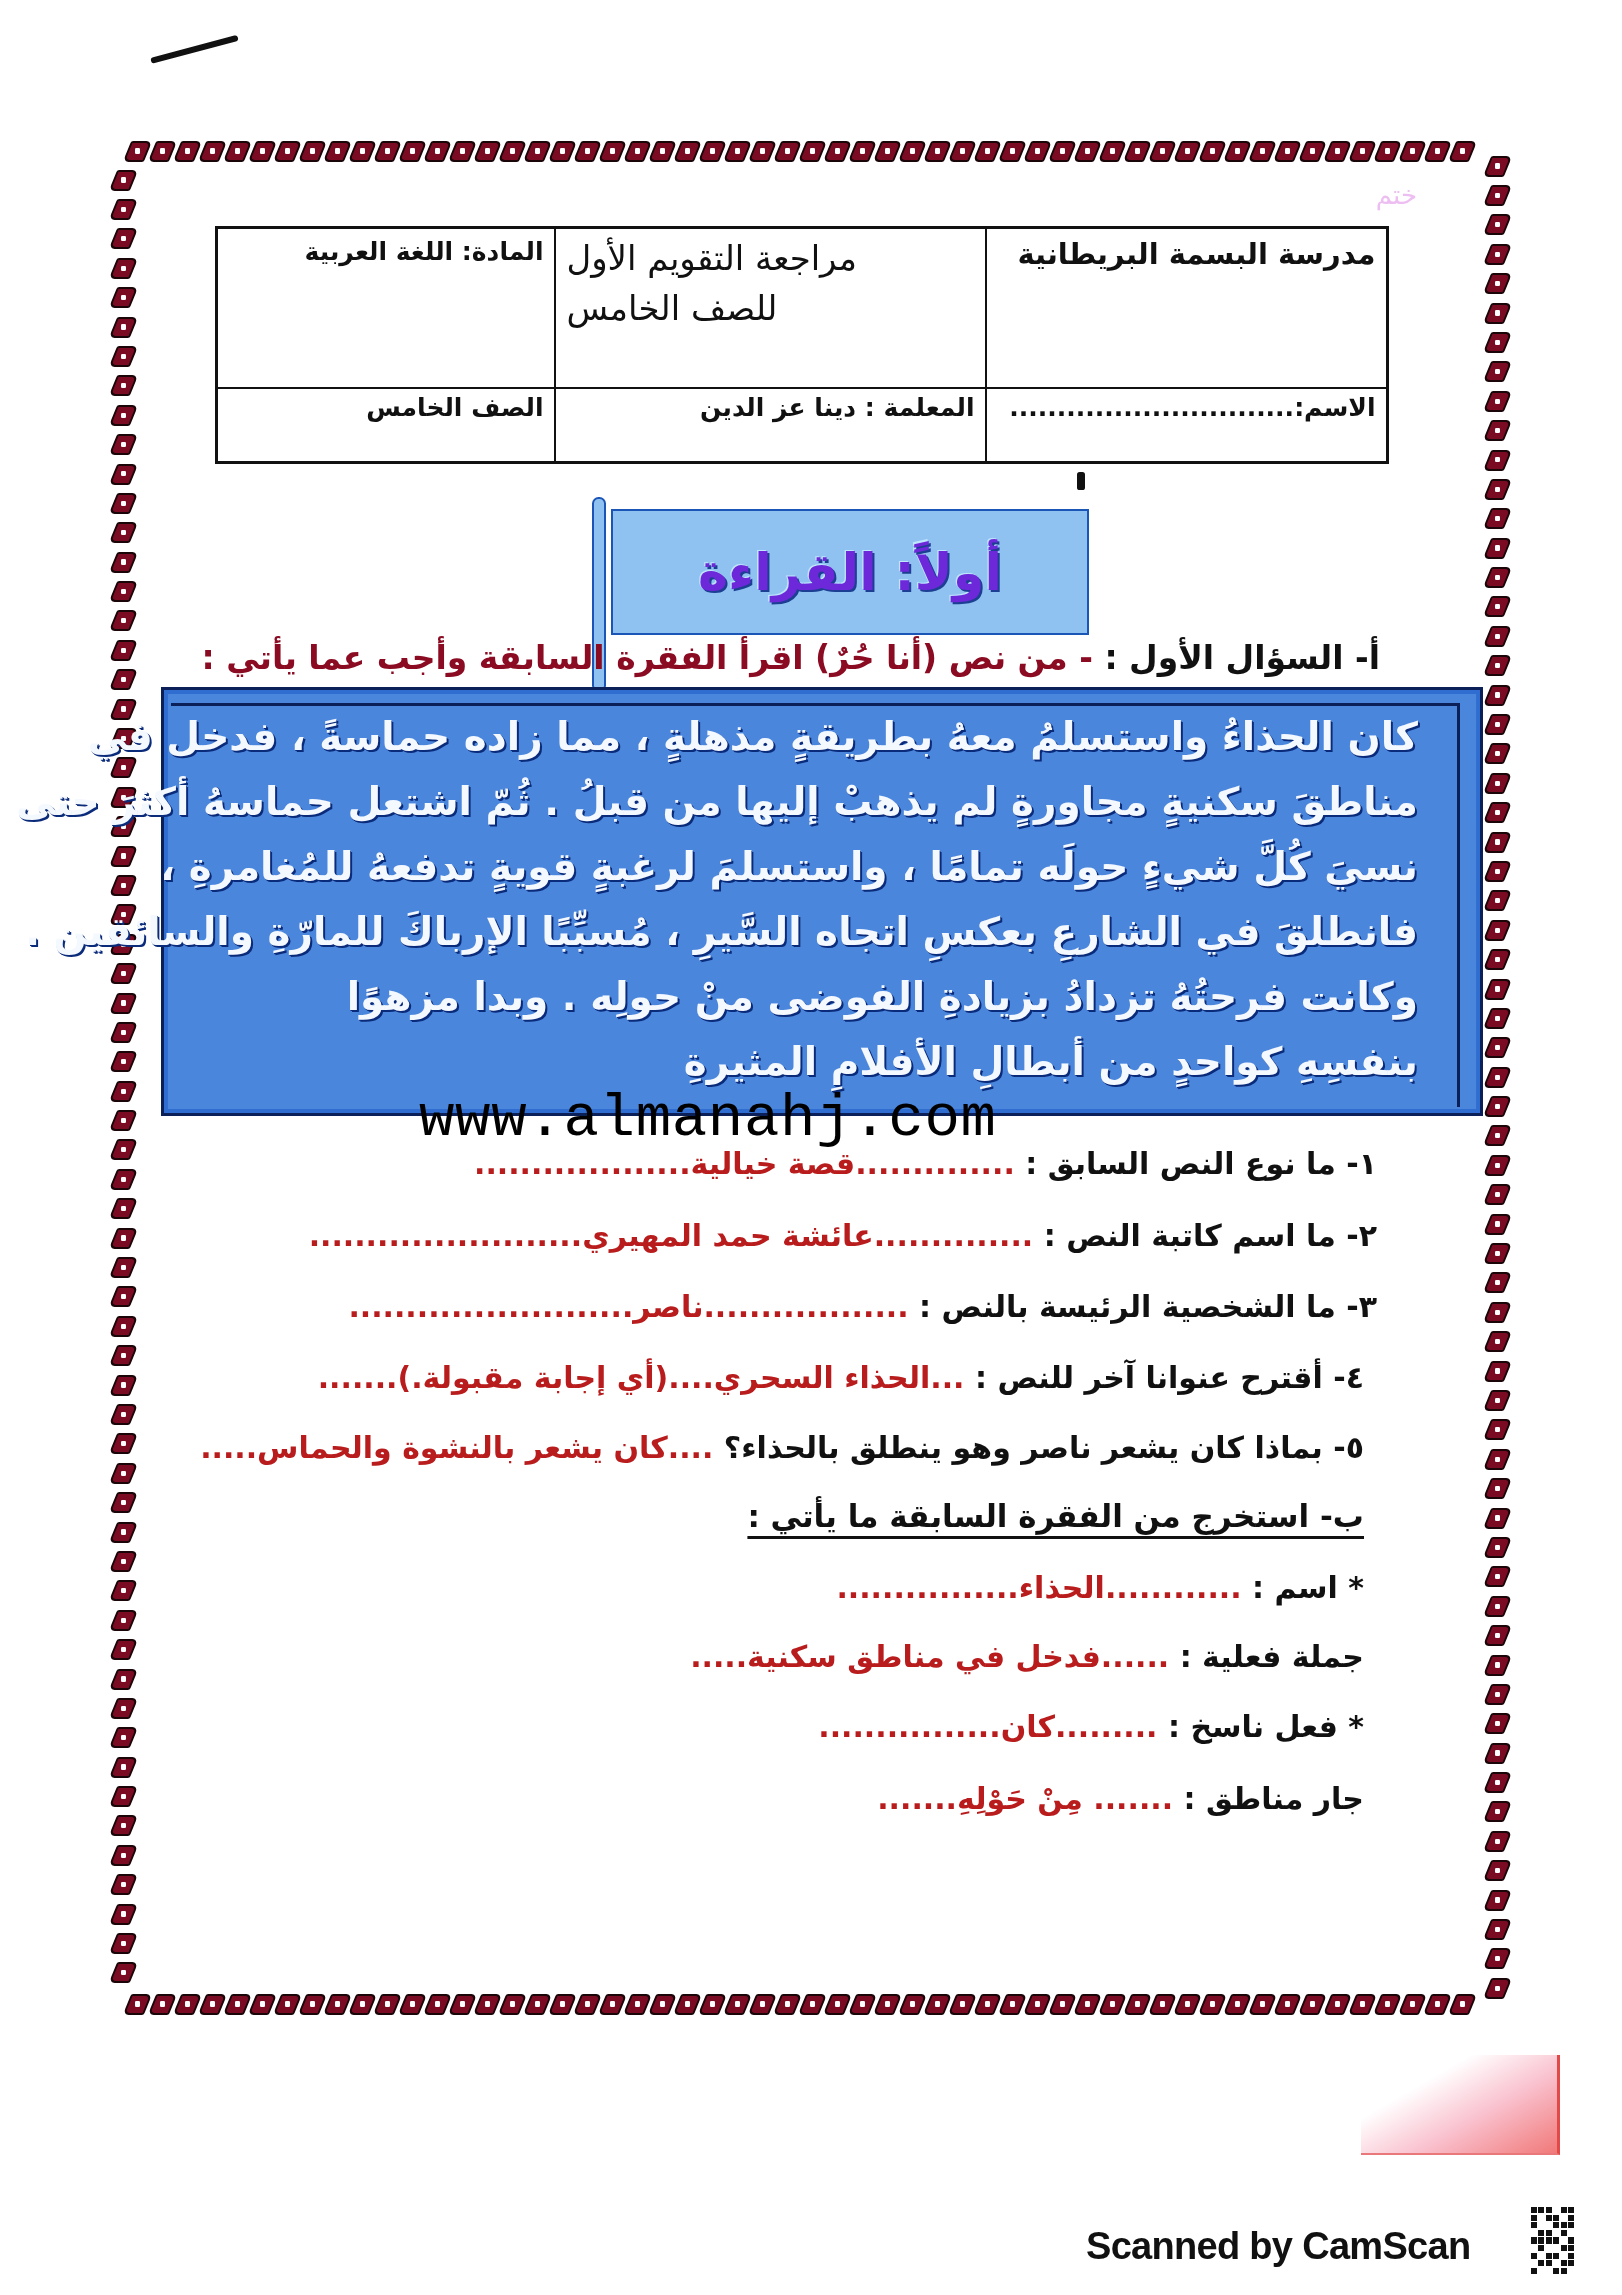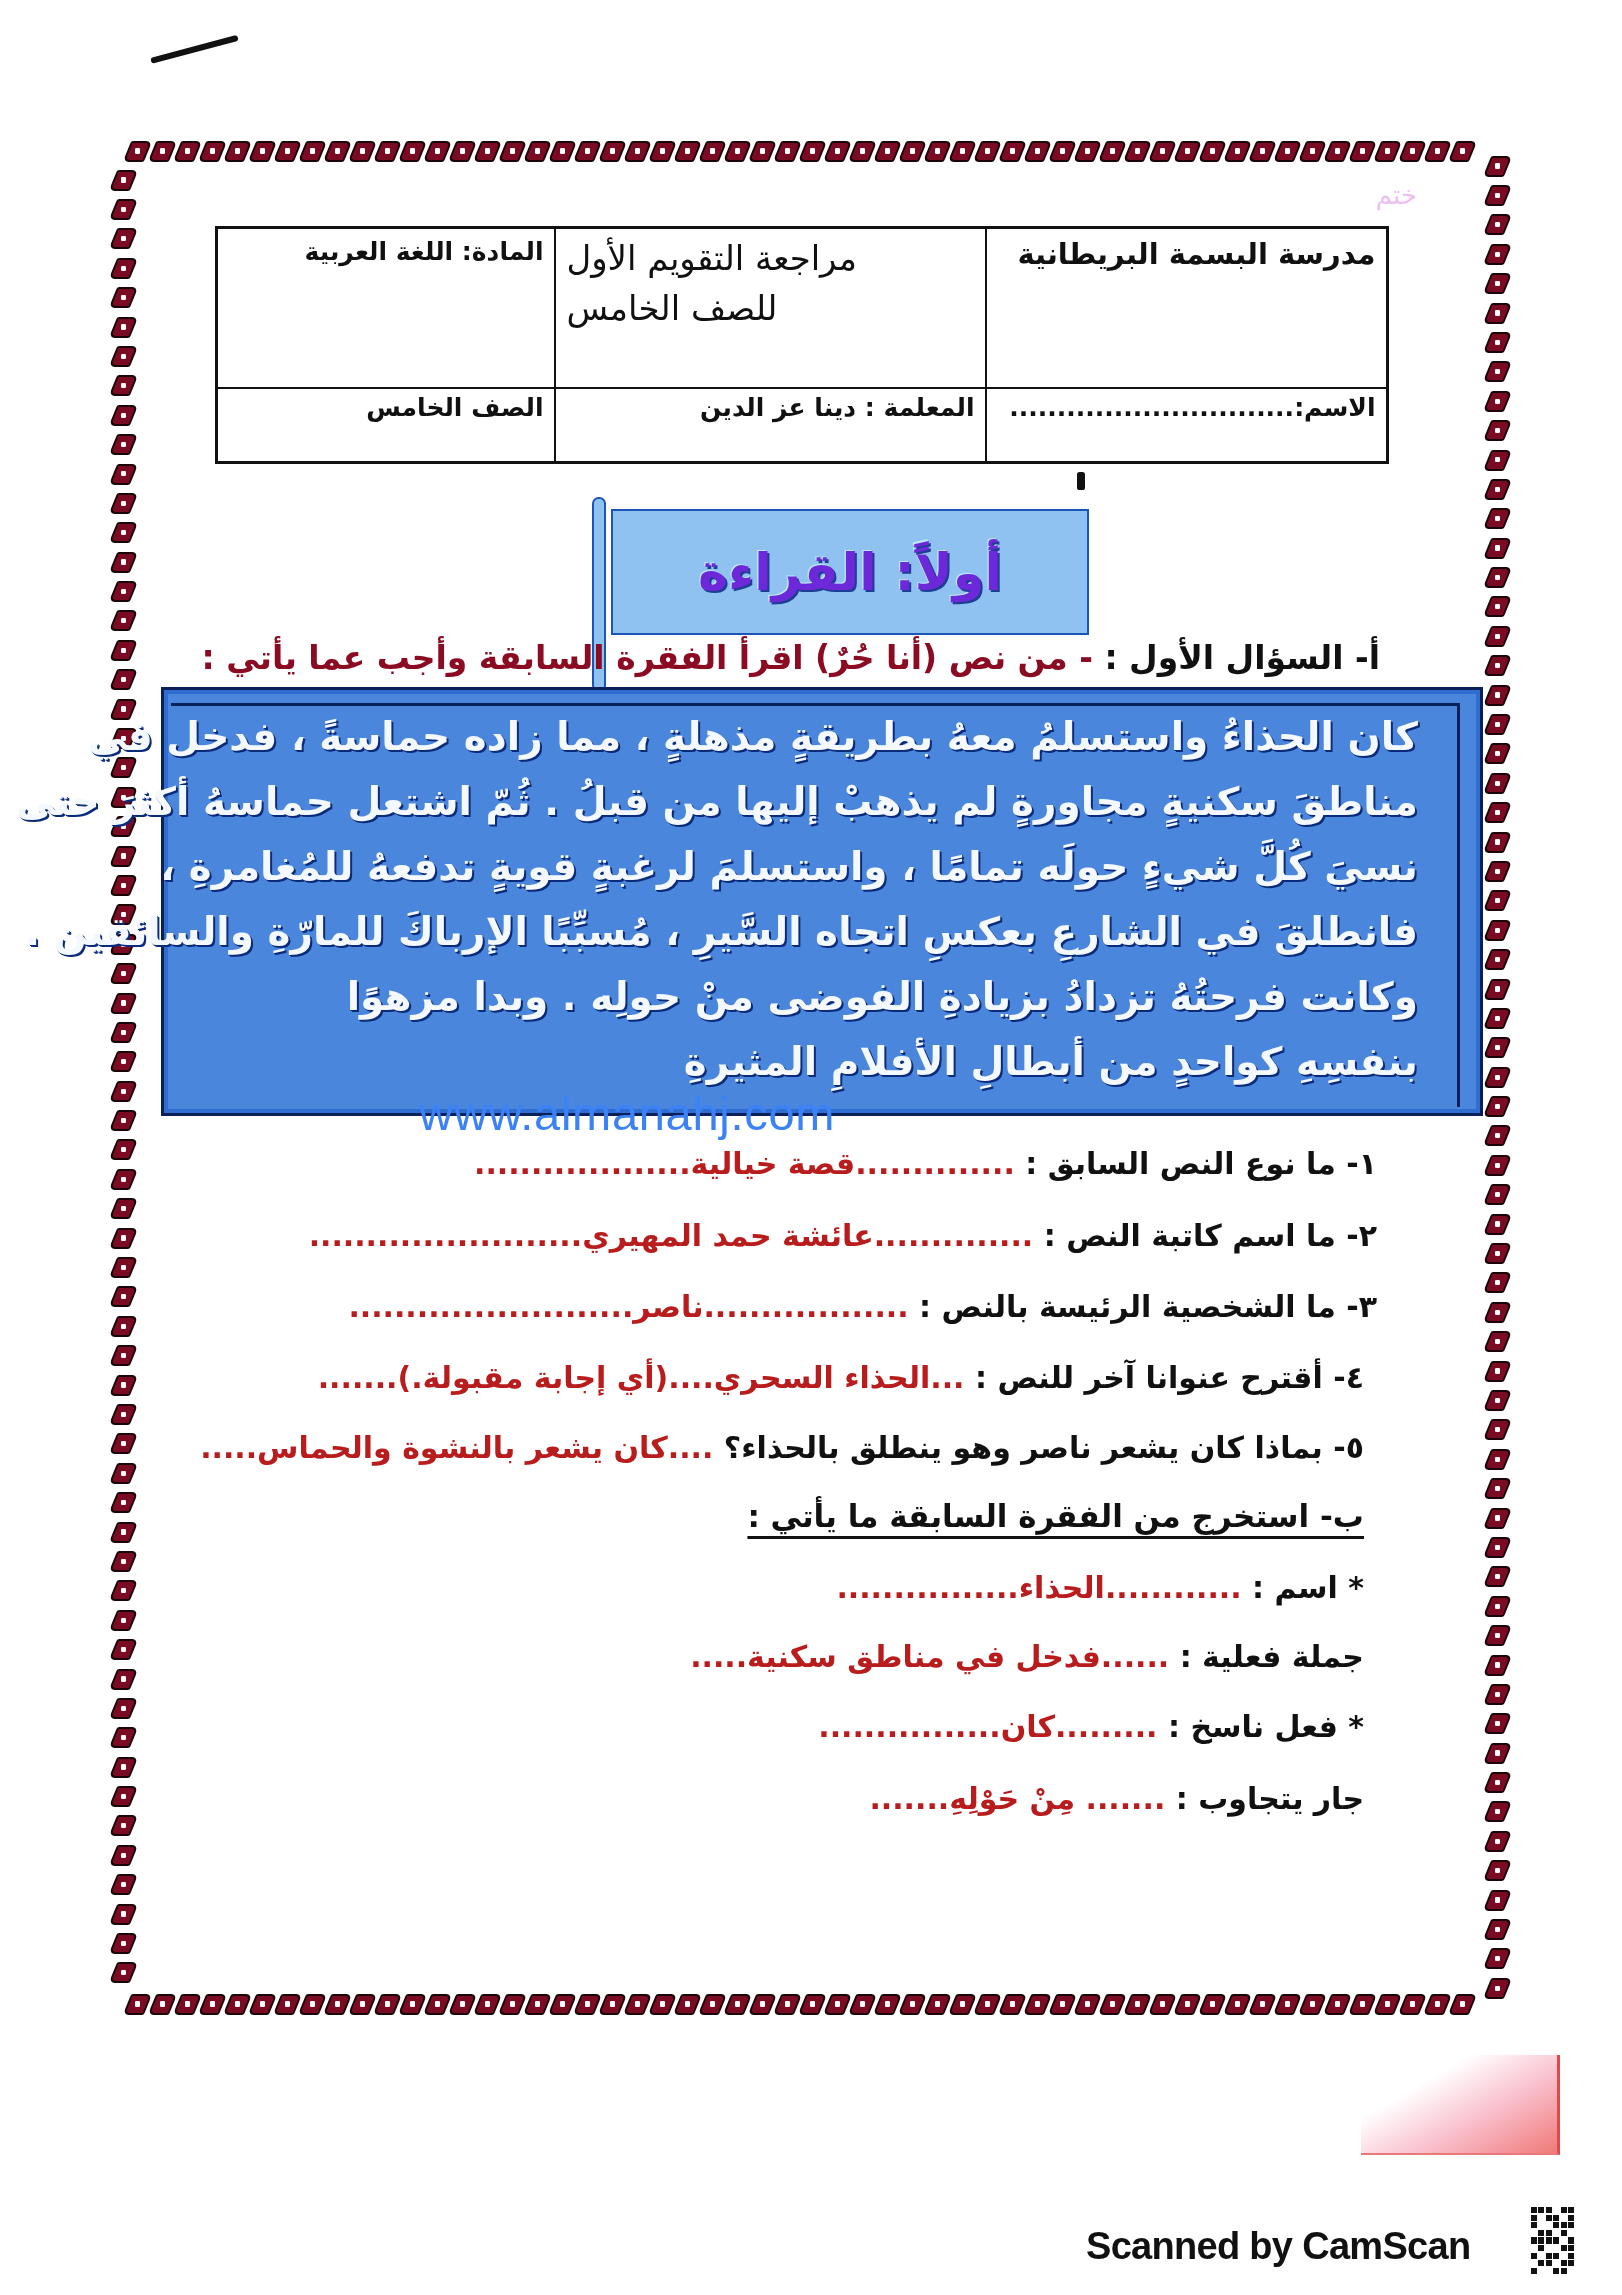--- a/index.html
+++ b/index.html
@@ -116,22 +116,22 @@
       position: absolute; right: 62px; top: 14.4px; width: 1211px;
       direction: rtl; text-align: right;
       font-size: 39px; line-height: 65px; font-weight: bold;
       color: #f4f8ff;
       text-shadow: 2px 2px 0 #0a2a7a, 0.7px 0.7px 0 #0a2a7a;
     }
     .passage-text span { display: block; white-space: nowrap; }
 
     
     .watermark {
-      left: 419px; top: 1086px; font-size: 47px; color: #3b82f6;
-      font-family: Liberation Sans, sans-serif; letter-spacing: 0.7px;
+      left: 419px; top: 1086px; font-size: 59px; color: #000000;
+      font-family: Liberation Mono, monospace; letter-spacing: 0.7px;
     }
 
     .qa { font-size: 30px; }
     .qa .ans { color: #b91c1c; }
     .dots { letter-spacing: 1.3px; }
 
     .part-b {
       right: 258px; top: 1498px; font-size: 31px;
       text-decoration: underline; text-decoration-thickness: 3.3px; text-underline-offset: 9.2px;
     }
@@ -477,21 +477,21 @@
 </div>
 <div class="abs q-line qa" style="right:258px; top:1639px;">
   <span>جملة فعلية :</span>
   <span class="ans dots">......فدخل في مناطق سكنية.....</span>
 </div>
 <div class="abs q-line qa" style="right:258px; top:1709px;">
   <span>* فعل ناسخ :</span>
   <span class="ans dots">.........كان................</span>
 </div>
 <div class="abs q-line qa" style="right:258px; top:1781px;">
-  <span>جار يتجاوب :</span>
+  <span>جار مناطق :</span>
   <span class="ans dots">....... مِنْ حَوْلِهِ.......</span>
 </div>
 
 <div class="abs smudge"></div>
 
 <div class="abs footer-text">Scanned by CamScan</div>
 <div class="abs qr" id="qr">
     <i></i>
     <i></i>
     <i></i>

